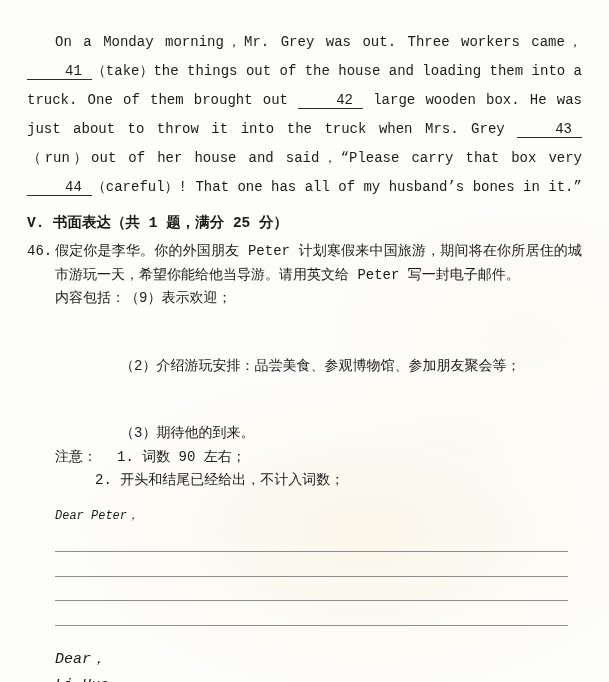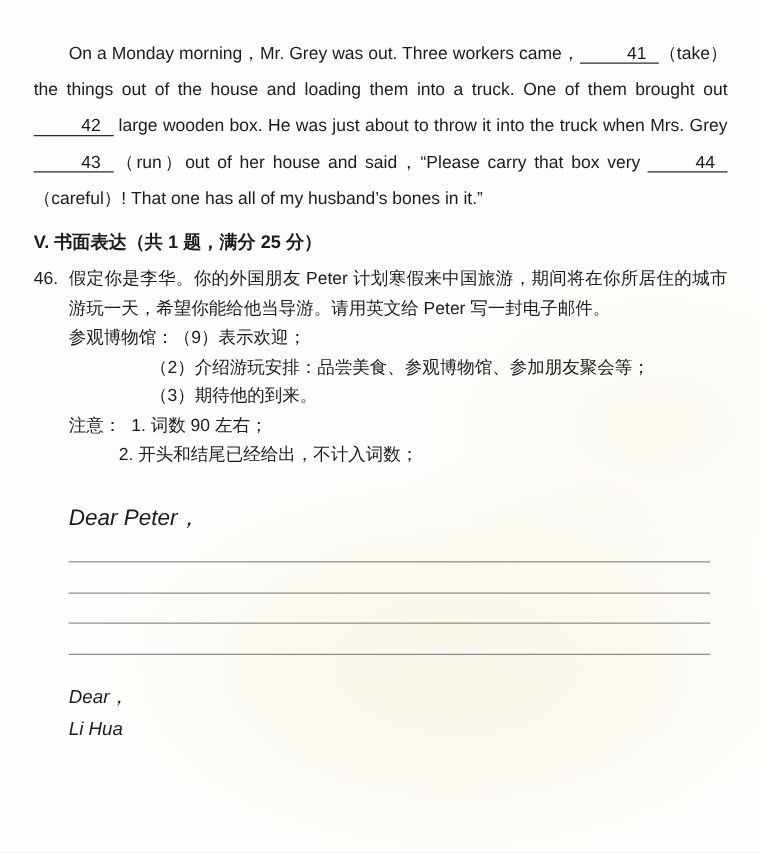--- a/index.html
+++ b/index.html
@@ -7,21 +7,21 @@
   .page{
     position:relative;
     width:609px;height:682px;
     margin:0 auto;
     box-sizing:border-box;
     background:
       radial-gradient(ellipse 420px 240px at 60% 78%, rgba(247,238,212,0.45), rgba(255,255,255,0) 70%),
       radial-gradient(ellipse 300px 200px at 86% 50%, rgba(250,243,226,0.35), rgba(255,255,255,0) 70%),
       #fdfdfb;
     color:#1b1b1b;
-    font-family:Liberation Sans, sans-serif;
+    font-family:Liberation Mono, monospace;
     overflow:hidden;
   }
   .inner{padding:28px 27px 0 27px;}
 
   
   .passage{width:555px;font-size:14px;line-height:29px;}
   .para{text-align:justify;text-indent:28px;margin:0;}
   .blank{
     display:inline-block;
     min-width:24px;
@@ -31,27 +31,27 @@
     line-height:16px;
   }
 
   
   .cn{font-size:14px;line-height:23.5px;}
   .heading{font-weight:bold;font-size:14.5px;margin-top:9px;line-height:24px;}
   .q{display:flex;margin-top:5px;}
   .qnum{flex:none;width:28px;}
   .qbody{flex:1;min-width:0;}
   .qtext{text-align:justify;}
-  .pt{padding-left:65px;}
-  .note-line .note-first{margin-left:8px;}
+  .pt{padding-left:65px;margin-top:44px;}
+  .note-line .note-first{margin-left:20px;}
   .nt{padding-left:40px;}
 
   
   .letter{margin-left:28px;width:513px;}
-  .salutation{font-style:italic;font-size:18px;margin-top:26px;line-height:24px;}
+  .salutation{font-style:italic;font-size:12px;margin-top:11px;line-height:24px;}
   .writing{margin-top:0;}
   .wline{height:23.5px;border-bottom:1px solid #8d8d8d;}
   .closing{font-style:italic;font-size:15px;margin-top:22px;line-height:24px;}
   .signature{font-style:italic;font-size:15px;margin-top:2px;line-height:24px;}
 </style>
 </head>
 <body>
 
 <div class="page">
   <div class="inner">
@@ -62,21 +62,21 @@
 
     <div class="cn">
       <div class="heading">V. 书面表达（共 1 题，满分 25 分）</div>
 
       <div class="q">
         <span class="qnum">46.</span>
         <div class="qbody">
           <div class="qtext">假定你是李华。你的外国朋友 Peter 计划寒假来中国旅游，期间将在你所居住的城市游玩一天，希望你能给他当导游。请用英文给 Peter 写一封电子邮件。</div>
 
           <div class="content-line">
-            <span>参观博物馆：</span><span>（9）表示欢迎；</span>
+            <span>内容包括：</span><span>（9）表示欢迎；</span>
           </div>
           <div class="pt">（2）介绍游玩安排：品尝美食、参观博物馆、参加朋友聚会等；</div>
           <div class="pt">（3）期待他的到来。</div>
 
           <div class="note-line">
             <span>注意：</span><span class="note-first">1. 词数 90 左右；</span>
           </div>
           <div class="nt">2. 开头和结尾已经给出，不计入词数；</div>
         </div>
       </div>

